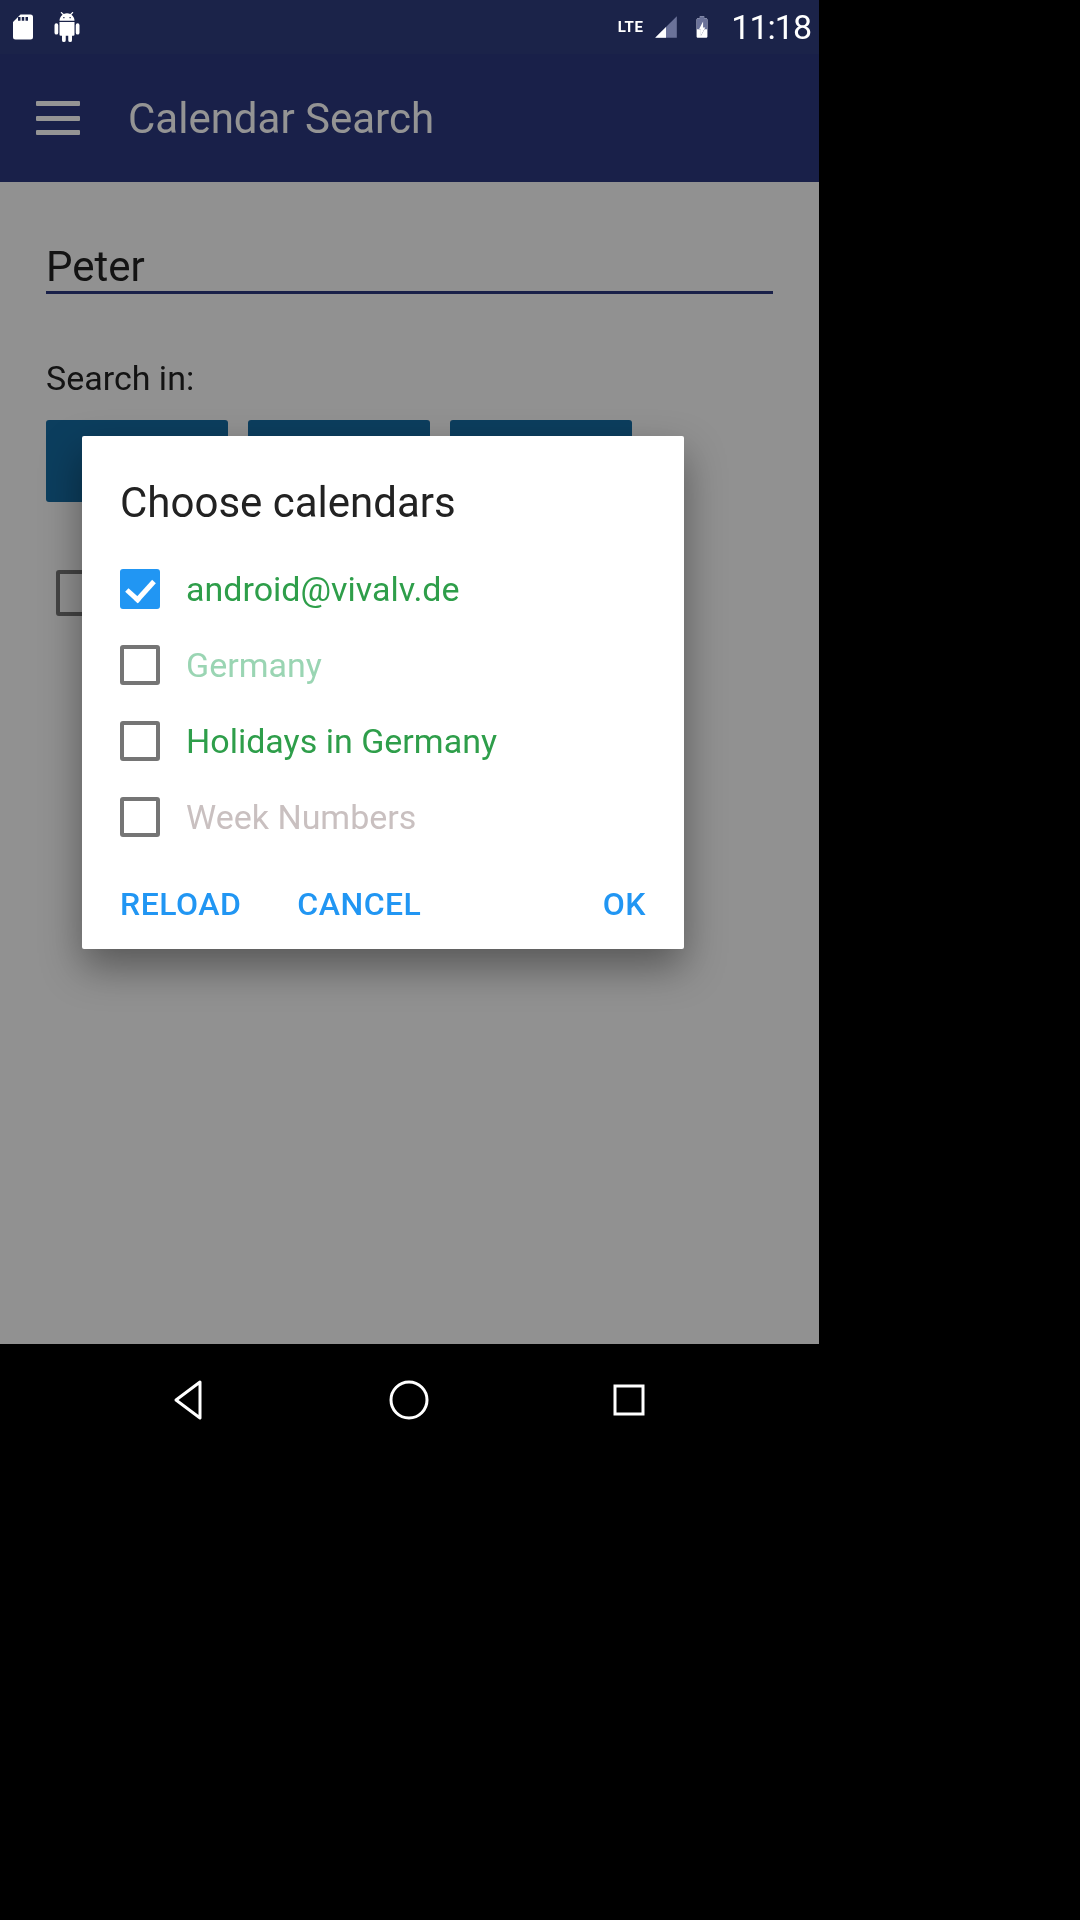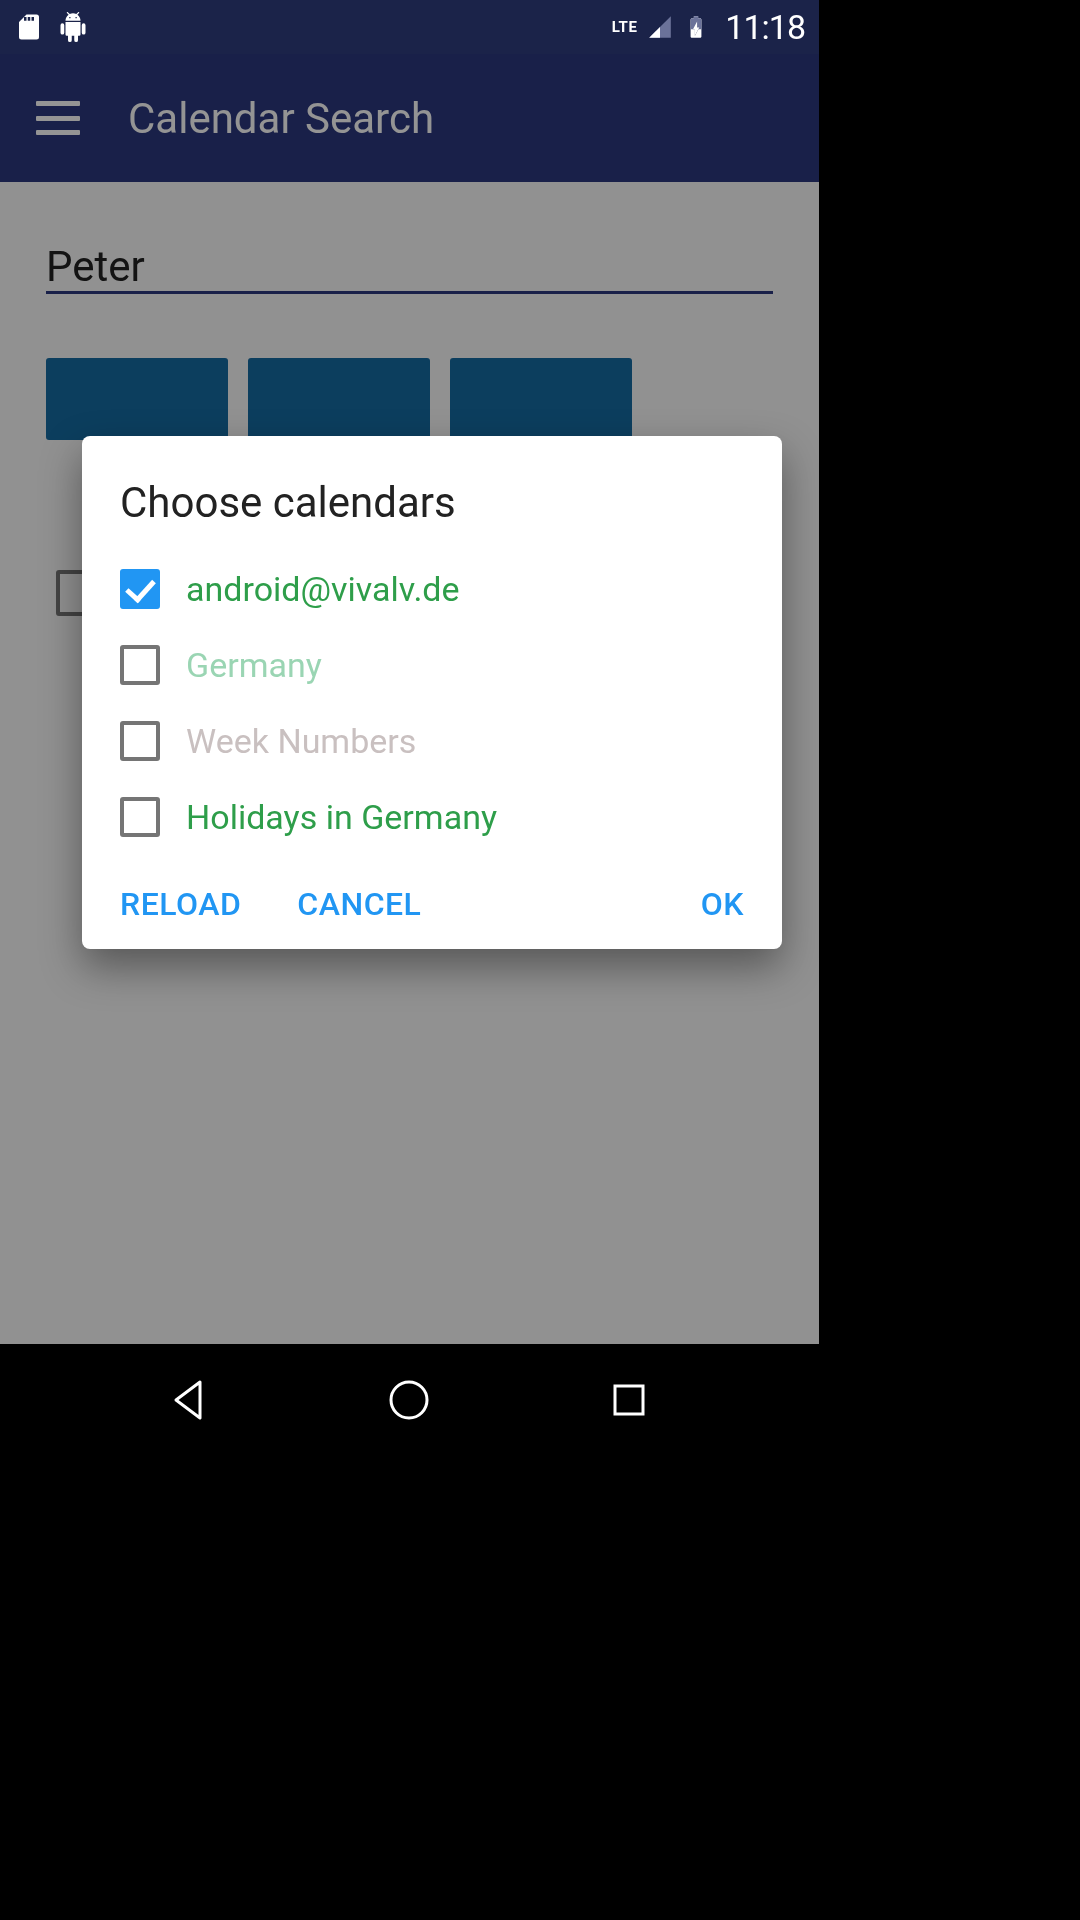--- a/index.html
+++ b/index.html
@@ -1,20 +1,20 @@
 <!DOCTYPE html>
 <html><head>
 <meta charset="utf-8">
 <style>
   * { margin: 0; padding: 0; box-sizing: border-box; font-family: Roboto, -apple-system, "Helvetica Neue", Arial, sans-serif; }
   html, body { width: 819px; height: 1456px; background: #000; overflow: hidden; }
 
   .status-bar {
     height: 54px; background: #1b2349; display: flex; align-items: center;
-    justify-content: space-between; padding: 0 14px; color: #fff;
+    justify-content: space-between; padding: 0 8px; color: #fff;
   }
   .status-left, .status-right { display: flex; align-items: center; gap: 14px; }
   .status-right { gap: 10px; }
   .status-time { font-size: 34px; font-weight: 400; letter-spacing: -1px; margin-left: 6px; }
   .status-icon { width: 30px; height: 30px; fill: #fff; }
   .status-icon.small { width: 26px; height: 26px; }
 
   .app-bar {
     height: 128px; background: #2c387e; display: flex; align-items: center;
     padding: 0 36px; gap: 48px;
@@ -38,22 +38,22 @@
   .bg-checkbox {
     position: absolute; left: 56px; top: 388px; width: 46px; height: 46px;
     border: 4px solid #757575; border-radius: 3px; background: #fafafa;
   }
 
   .scrim {
     position: absolute; inset: 0; background: rgba(0,0,0,0.42);
   }
 
   .dialog {
-    position: absolute; left: 82px; top: 436px; width: 700px;
-    background: #fff; border-radius: 8px; box-shadow: 0 18px 40px rgba(0,0,0,0.4);
+    position: absolute; left: 82px; top: 436px; width: 602px;
+    background: #fff; border-radius: 2px; box-shadow: 0 18px 40px rgba(0,0,0,0.4);
     padding: 42px 38px 26px 38px;
   }
   .dialog-title { font-size: 42px; color: #222; font-weight: 400; margin-bottom: 42px; }
   .calendar-list { display: flex; flex-direction: column; gap: 36px; margin-bottom: 48px; }
   .calendar-item { display: flex; align-items: center; gap: 26px; }
   .cb { width: 40px; height: 40px; border: 4px solid #757575; border-radius: 3px; flex-shrink: 0; position: relative; }
   .cb.checked { background: #2196f3; border-color: #2196f3; }
   .cb.checked::after {
     content: ""; position: absolute; left: 8px; top: 1px; width: 12px; height: 22px;
     border: solid #fff; border-width: 0 5px 5px 0; transform: rotate(42deg);
@@ -113,20 +113,21 @@
         <span></span>
         <span></span>
       </div>
     <div class="app-title">Calendar Search</div>
   </div>
 
   <div class="content">
     <div class="search-input-wrap">
       <input class="search-input" value="Peter" style="">
     </div>
+    <div class="search-in-label">Search in:</div>
     <div class="chip-row">
       <div class="chip c1"></div>
       <div class="chip c2"></div>
       <div class="chip c3"></div>
     </div>
     <div class="bg-checkbox"></div>
   </div>
 
   <div class="scrim" style="top:54px; height:1290px;"></div>
 
@@ -136,25 +137,25 @@
       <div class="calendar-item">
         <div class="cb checked"></div>
         <span class="cal-label c-green">android@vivalv.de</span>
       </div>
       <div class="calendar-item">
         <div class="cb"></div>
         <span class="cal-label c-green-muted">Germany</span>
       </div>
       <div class="calendar-item">
         <div class="cb"></div>
-        <span class="cal-label c-gray">Week Numbers</span>
+        <span class="cal-label c-green">Holidays in Germany</span>
       </div>
       <div class="calendar-item">
         <div class="cb"></div>
-        <span class="cal-label c-green">Holidays in Germany</span>
+        <span class="cal-label c-gray">Week Numbers</span>
       </div>
     </div>
     <div class="dialog-buttons">
       <div class="left-group">
         <button class="btn">RELOAD</button>
         <button class="btn">CANCEL</button>
       </div>
       <div class="spacer"></div>
       <button class="btn">OK</button>
     </div>

